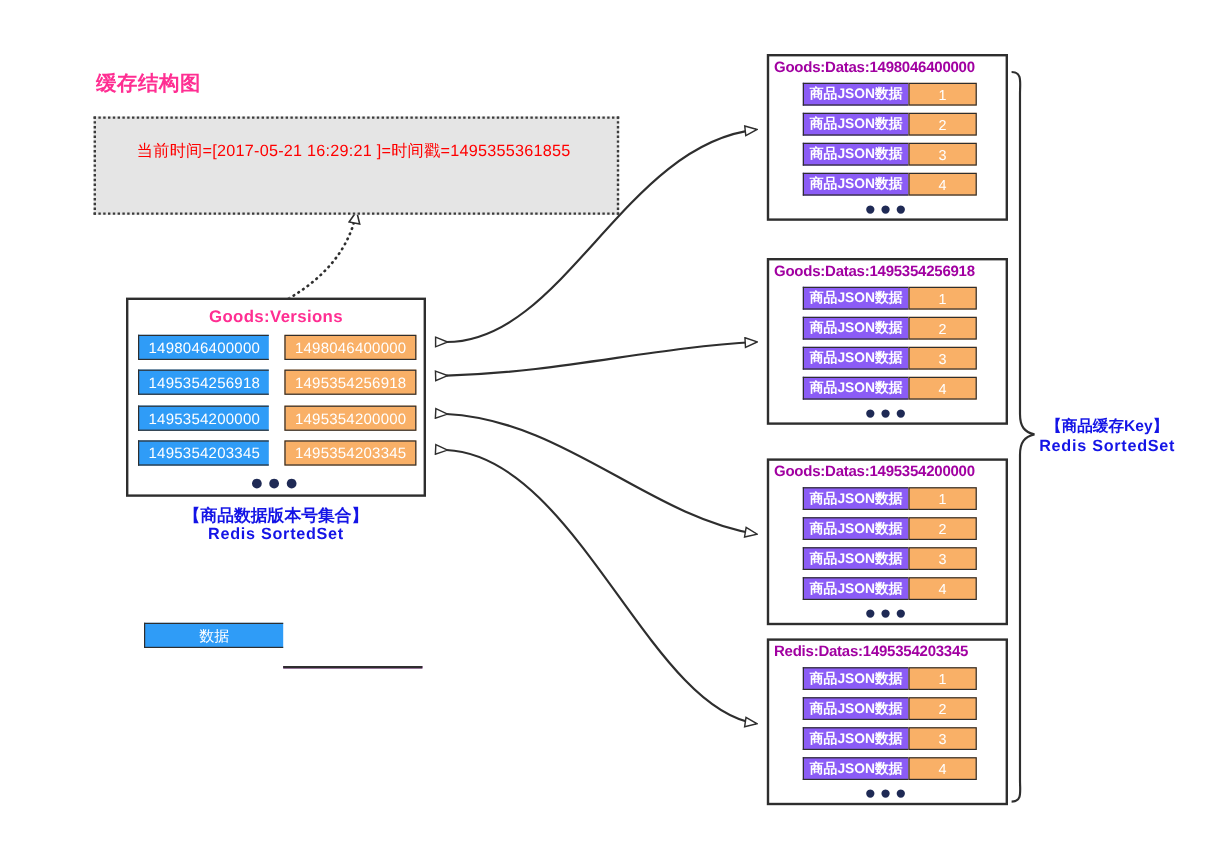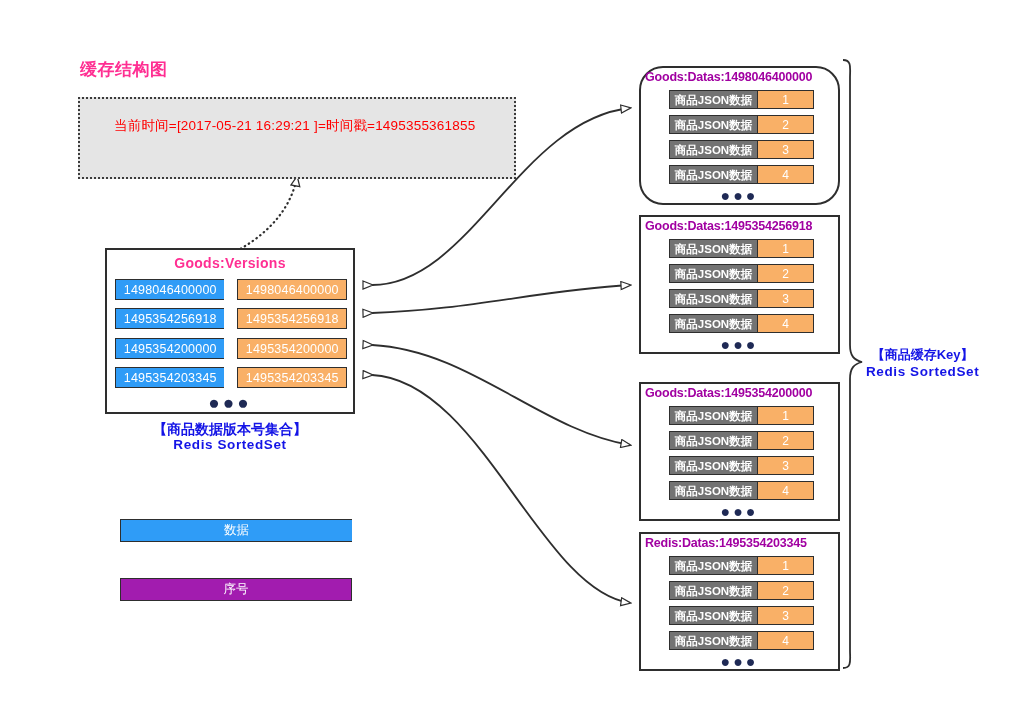--- a/index.html
+++ b/index.html
@@ -131,21 +131,20 @@
 
   
   .legend {
     position: absolute;
     left: 120px;
     top: 519px;
     width: 232px;
     height: 21px;
     display: flex;
     box-sizing: border-box;
-    flex-direction: column;
   }
   .legend .cell {
     flex: 1 1 50%;
     text-align: center;
     font-size: 12.5px;
     color: #ffffff;
     line-height: 21px;
     border: 1px solid #2e2e2e;
     box-sizing: border-box;
   }
@@ -182,21 +181,21 @@
   }
   .drow .cell {
     text-align: center;
     font-size: 11.5px;
     color: #ffffff;
     line-height: 19px;
     border: 1px solid #2e2e2e;
     box-sizing: border-box;
     font-weight: bold;
   }
-  .drow .cell.k { width: 88px; background: #737373; border-right: none; }
+  .drow .cell.k { width: 88px; background: #8b5cf6; border-right: none; }
   .drow .cell.v { width: 57px; background: #f9b067; font-weight: normal; font-size: 12px; }
   .ddots {
     position: absolute;
     left: 0;
     width: 100%;
     text-align: center;
     font-size: 16px;
     font-weight: bold;
     color: #1f2a55;
     letter-spacing: 3px;
@@ -292,21 +291,21 @@
   <div class="caption" style="left:120px; top:421px; width:220px;">
     <div class="c1">【商品数据版本号集合】</div>
     <div class="c2">Redis SortedSet</div>
   </div>
 
   <div class="legend">
     <div class="cell k">数据</div>
     <div class="cell v">序号</div>
   </div>
 
-  <div class="datas-panel" style="top:66px;border-radius:24px;">
+  <div class="datas-panel" style="top:45px;">
     <div class="datas-header">Goods:Datas:1498046400000</div>
     <div class="drow" style="top:22px;">
       <div class="cell k">商品JSON数据</div>
       <div class="cell v">1</div>
     </div>
     <div class="drow" style="top:47px;">
       <div class="cell k">商品JSON数据</div>
       <div class="cell v">2</div>
     </div>
     <div class="drow" style="top:72px;">

